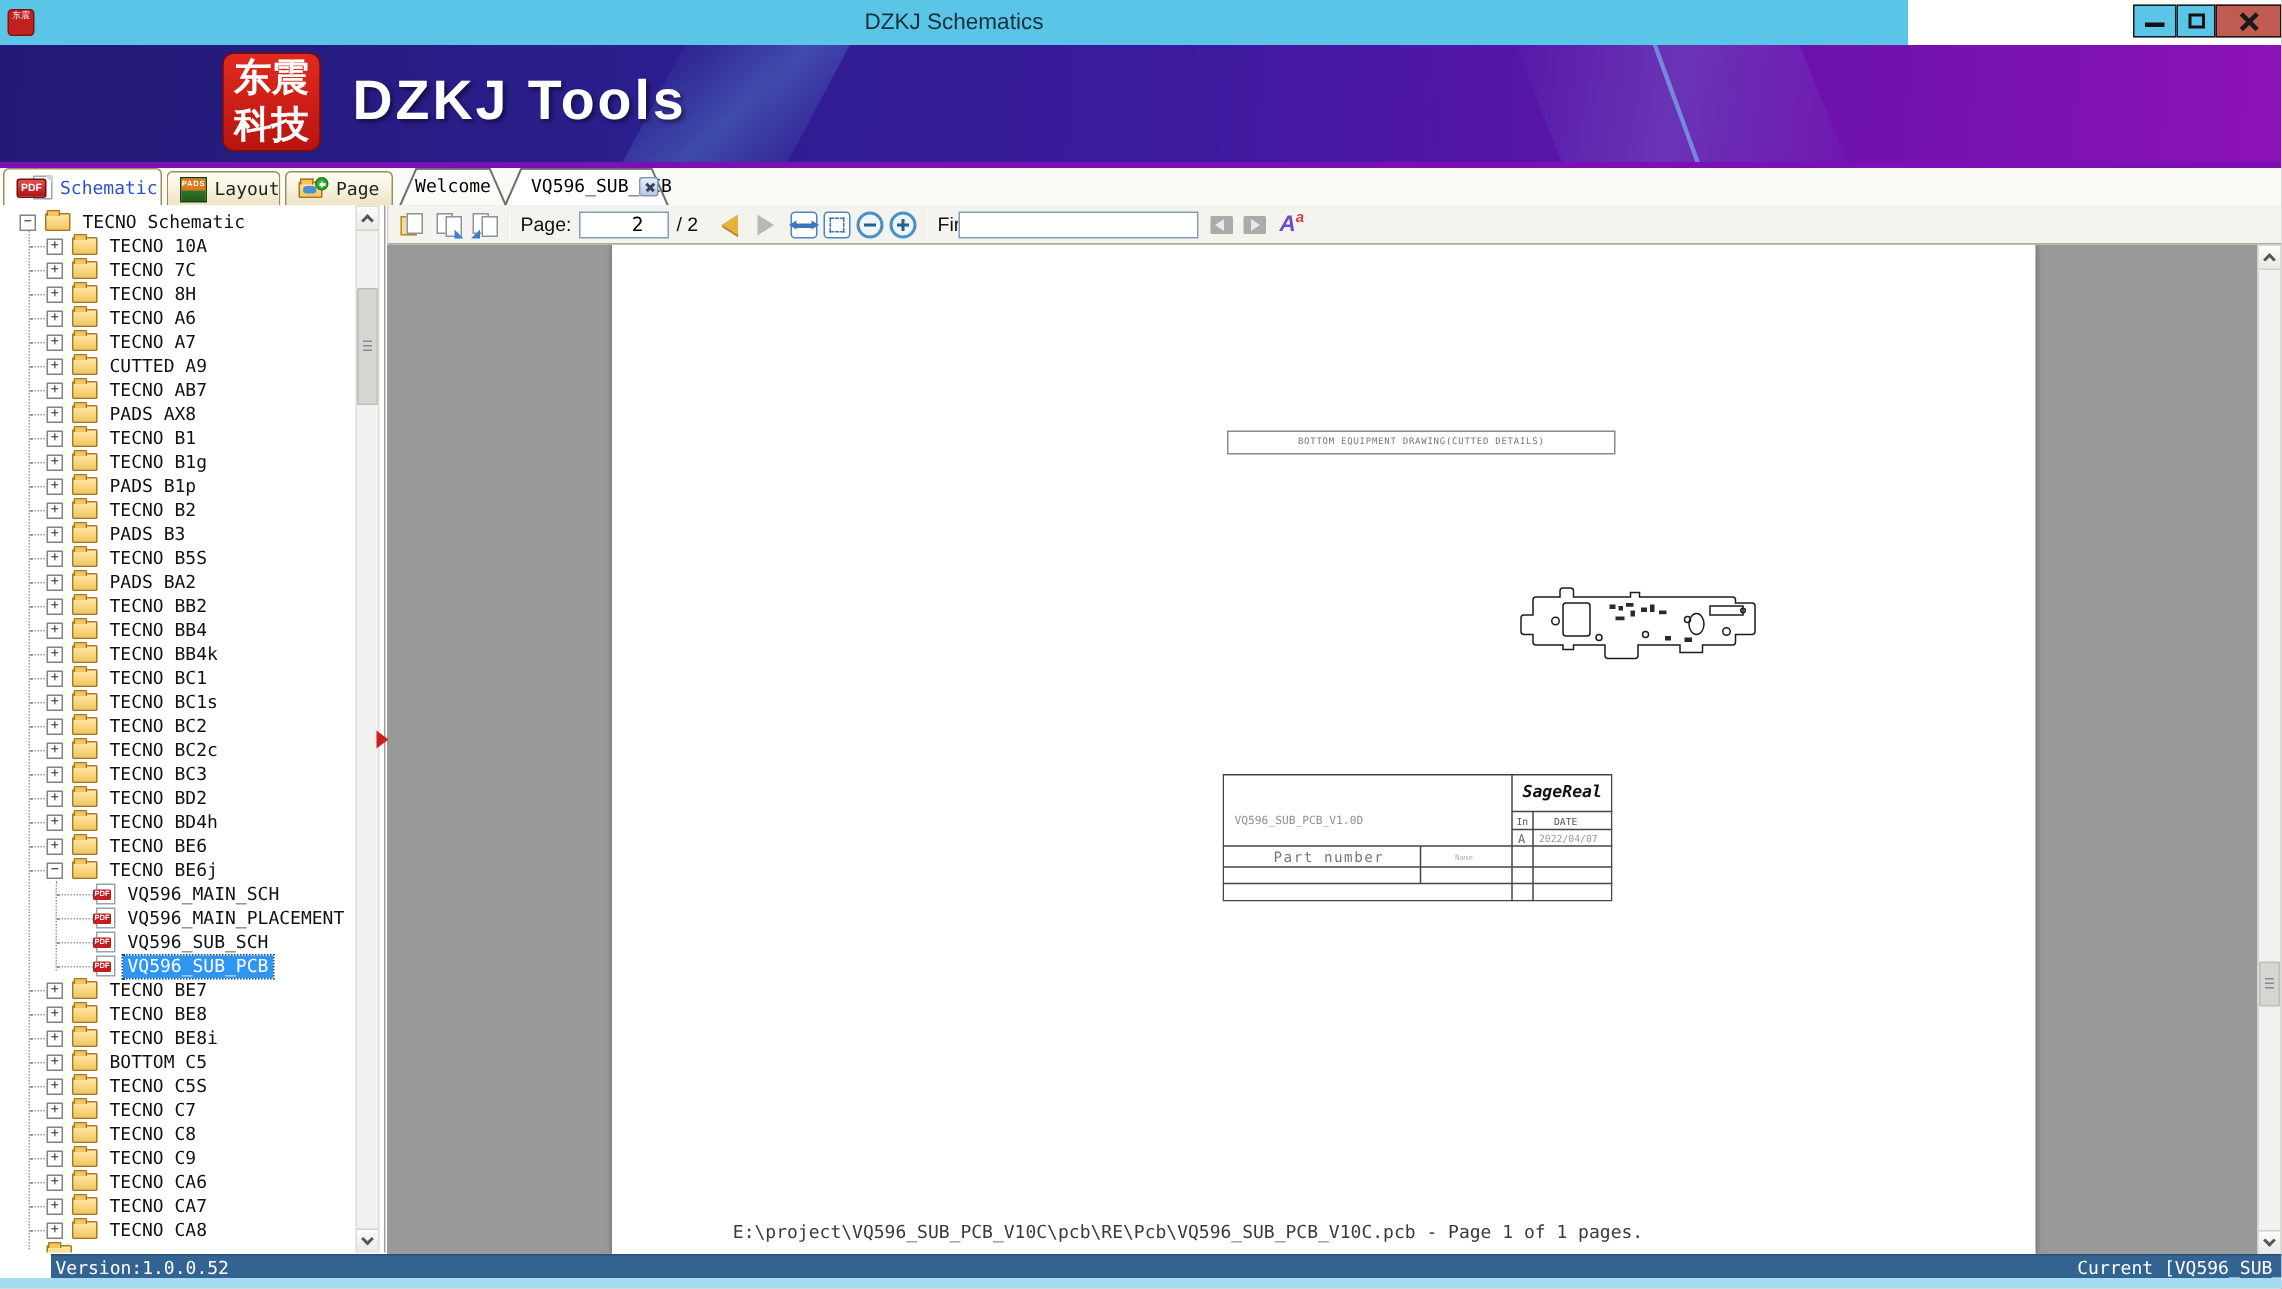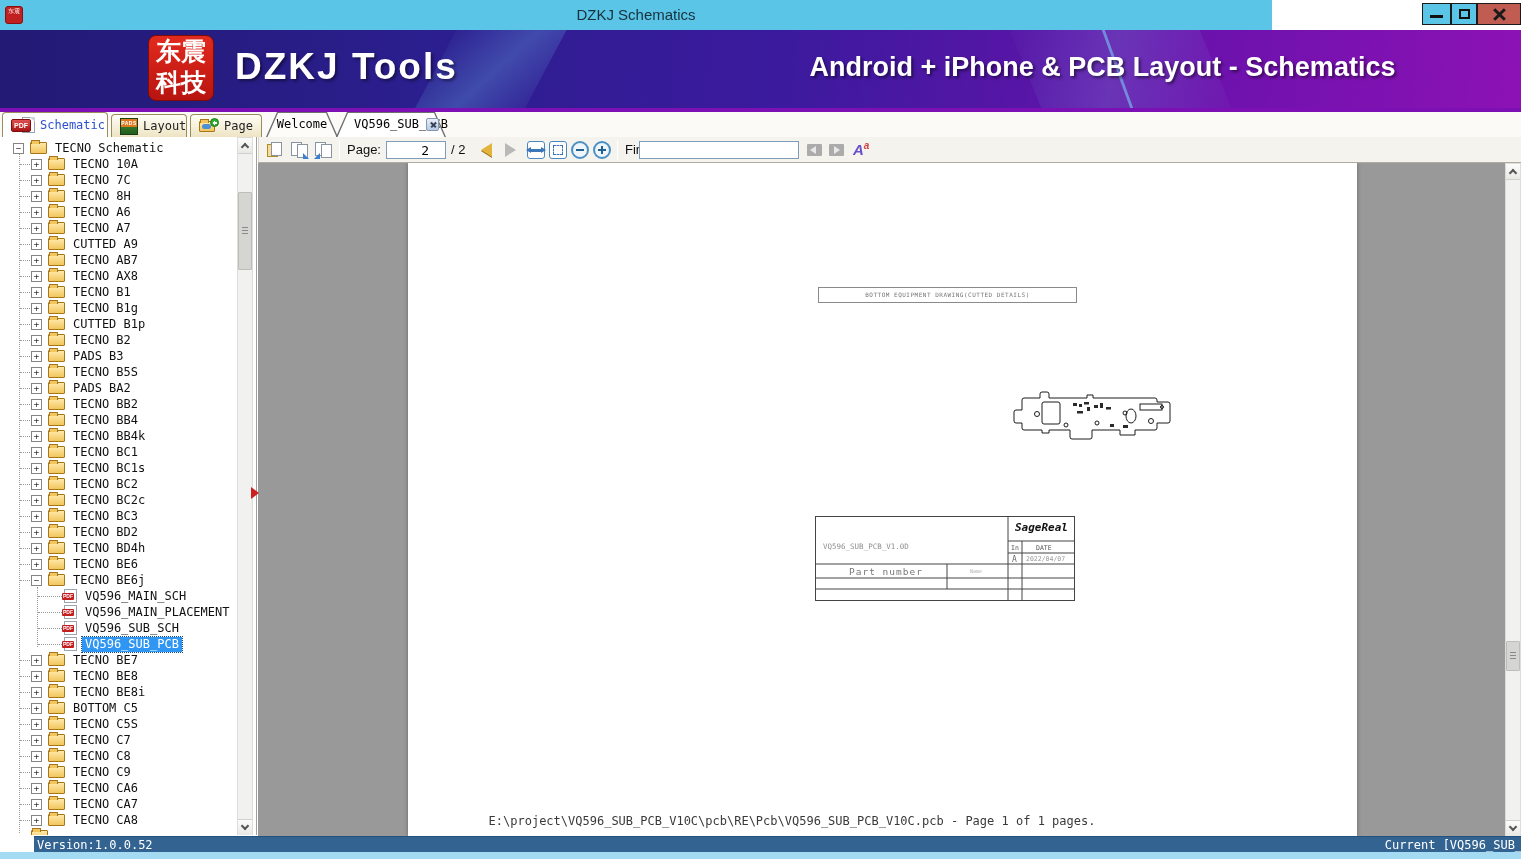--- a/index.html
+++ b/index.html
@@ -187,21 +187,20 @@
 
   <div class="banner">
     <div class="streak s1"></div>
     <div class="streak s2"></div>
     <div class="streak s3"></div>
     <div class="logo-badge">
       <div>东震</div>
       <div>科技</div>
     </div>
     <div class="app-name">DZKJ Tools</div>
-    <div class="tagline">Android + iPhone &amp; PCB Layout - Schematics</div>
   </div>
   <div class="banner-edge"></div>
 
   <div class="tabstrip">
     <div class="app-tab active tab-schematic">
       <span class="pdf-tab-icon">
         <span class="page-part"></span>
         <span class="pdf-badge">PDF</span>
       </span>
       <span class="tab-label">Schematic</span>
@@ -313,36 +312,36 @@
           <span class="tree-label">CUTTED A9</span>
         </div>
         <div class="tree-row lvl1">
           <span class="expander">+</span>
           <span class="folder"></span>
           <span class="tree-label">TECNO AB7</span>
         </div>
         <div class="tree-row lvl1">
           <span class="expander">+</span>
           <span class="folder"></span>
-          <span class="tree-label">TECNO AX8</span>
+          <span class="tree-label">PADS AX8</span>
         </div>
         <div class="tree-row lvl1">
           <span class="expander">+</span>
           <span class="folder"></span>
           <span class="tree-label">TECNO B1</span>
         </div>
         <div class="tree-row lvl1">
           <span class="expander">+</span>
           <span class="folder"></span>
           <span class="tree-label">TECNO B1g</span>
         </div>
         <div class="tree-row lvl1">
           <span class="expander">+</span>
           <span class="folder"></span>
-          <span class="tree-label">CUTTED B1p</span>
+          <span class="tree-label">PADS B1p</span>
         </div>
         <div class="tree-row lvl1">
           <span class="expander">+</span>
           <span class="folder"></span>
           <span class="tree-label">TECNO B2</span>
         </div>
         <div class="tree-row lvl1">
           <span class="expander">+</span>
           <span class="folder"></span>
           <span class="tree-label">PADS B3</span>

